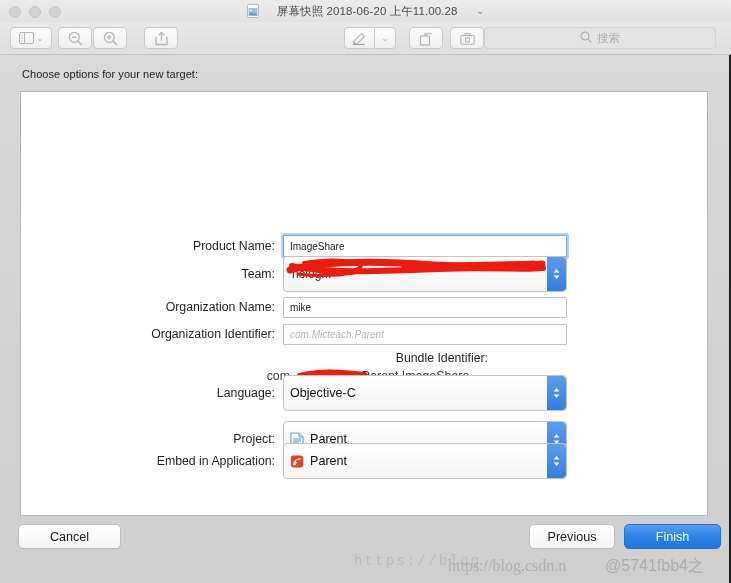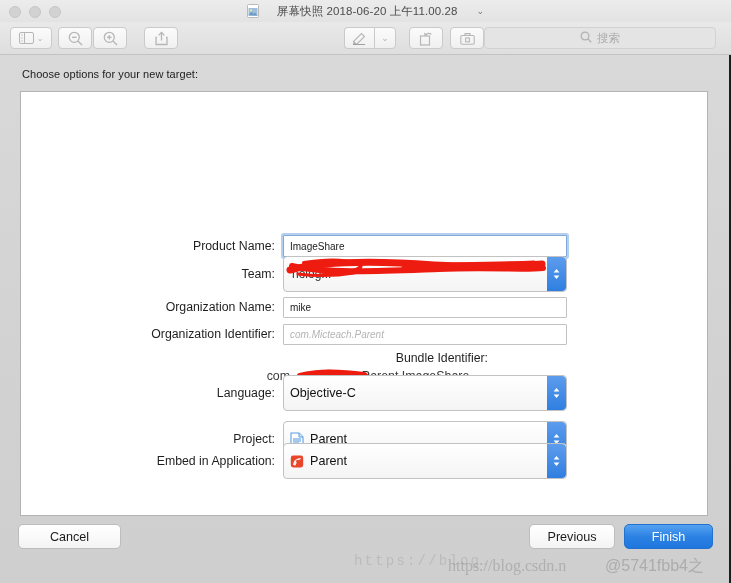--- a/index.html
+++ b/index.html
@@ -252,21 +252,21 @@
     border-radius: 5px;
     display: flex;
     align-items: center;
     justify-content: center;
     font-size: 12.6px;
     color: #1c1c1c;
   }
   .btn-cancel { left: 18px;  top: 469px; width: 103px; }
   .btn-prev   { left: 529px; top: 469px; width: 86px; }
   .btn-finish {
-    left: 624px; top: 469px; width: 89px;
+    left: 624px; top: 469px; width: 97px;
     background: linear-gradient(to bottom, #55a2f0 0%, #2c82e4 50%, #1f76dd 100%);
     border: 1px solid #2171cf;
     color: #ffffff;
   }
 
   
   .wm {
     position: absolute;
     white-space: nowrap;
     pointer-events: none;

